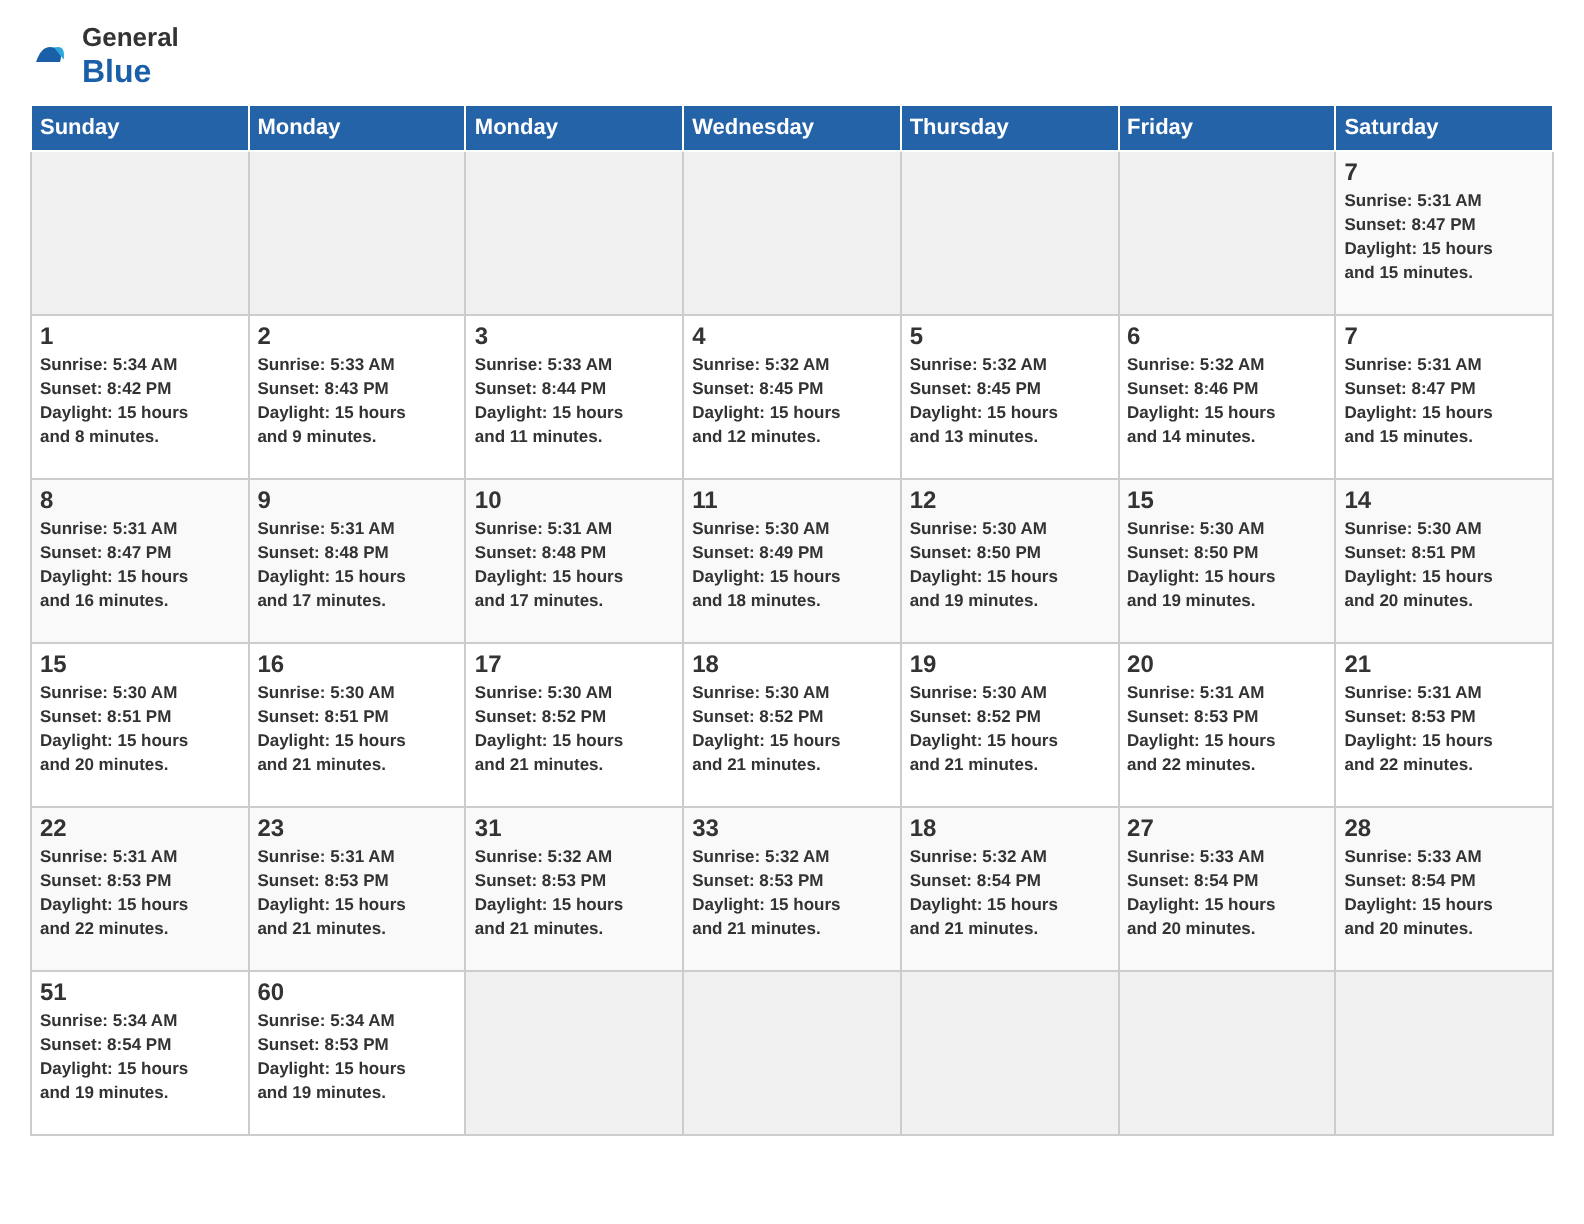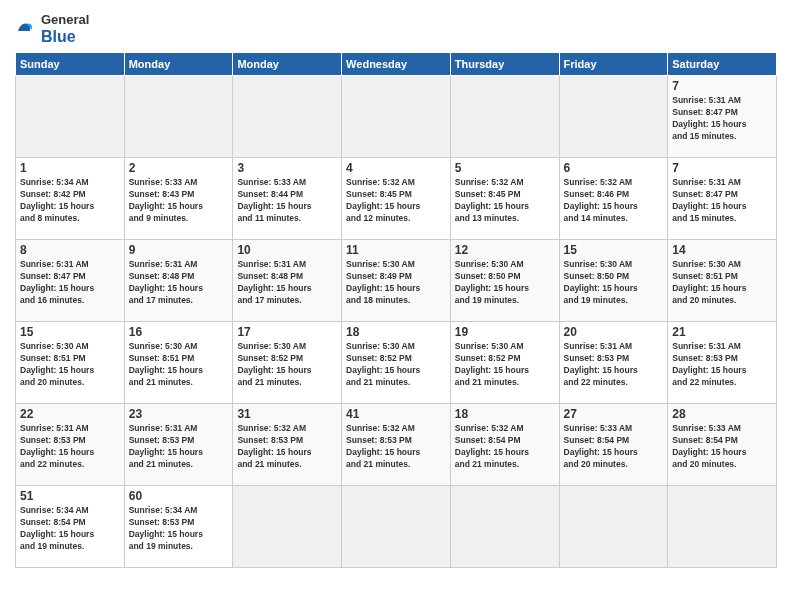--- a/index.html
+++ b/index.html
@@ -305,21 +305,21 @@
 and 21 minutes.</div>
           </td>
           <td>
             <span class="day-num">31</span>
             <div class="day-info" style="white-space: pre-line;">Sunrise: 5:32 AM
 Sunset: 8:53 PM
 Daylight: 15 hours
 and 21 minutes.</div>
           </td>
           <td>
-            <span class="day-num">41</span>
+            <span class="day-num">33</span>
             <div class="day-info" style="white-space: pre-line;">Sunrise: 5:32 AM
 Sunset: 8:53 PM
 Daylight: 15 hours
 and 21 minutes.</div>
           </td>
           <td>
             <span class="day-num">18</span>
             <div class="day-info" style="white-space: pre-line;">Sunrise: 5:32 AM
 Sunset: 8:54 PM
 Daylight: 15 hours

